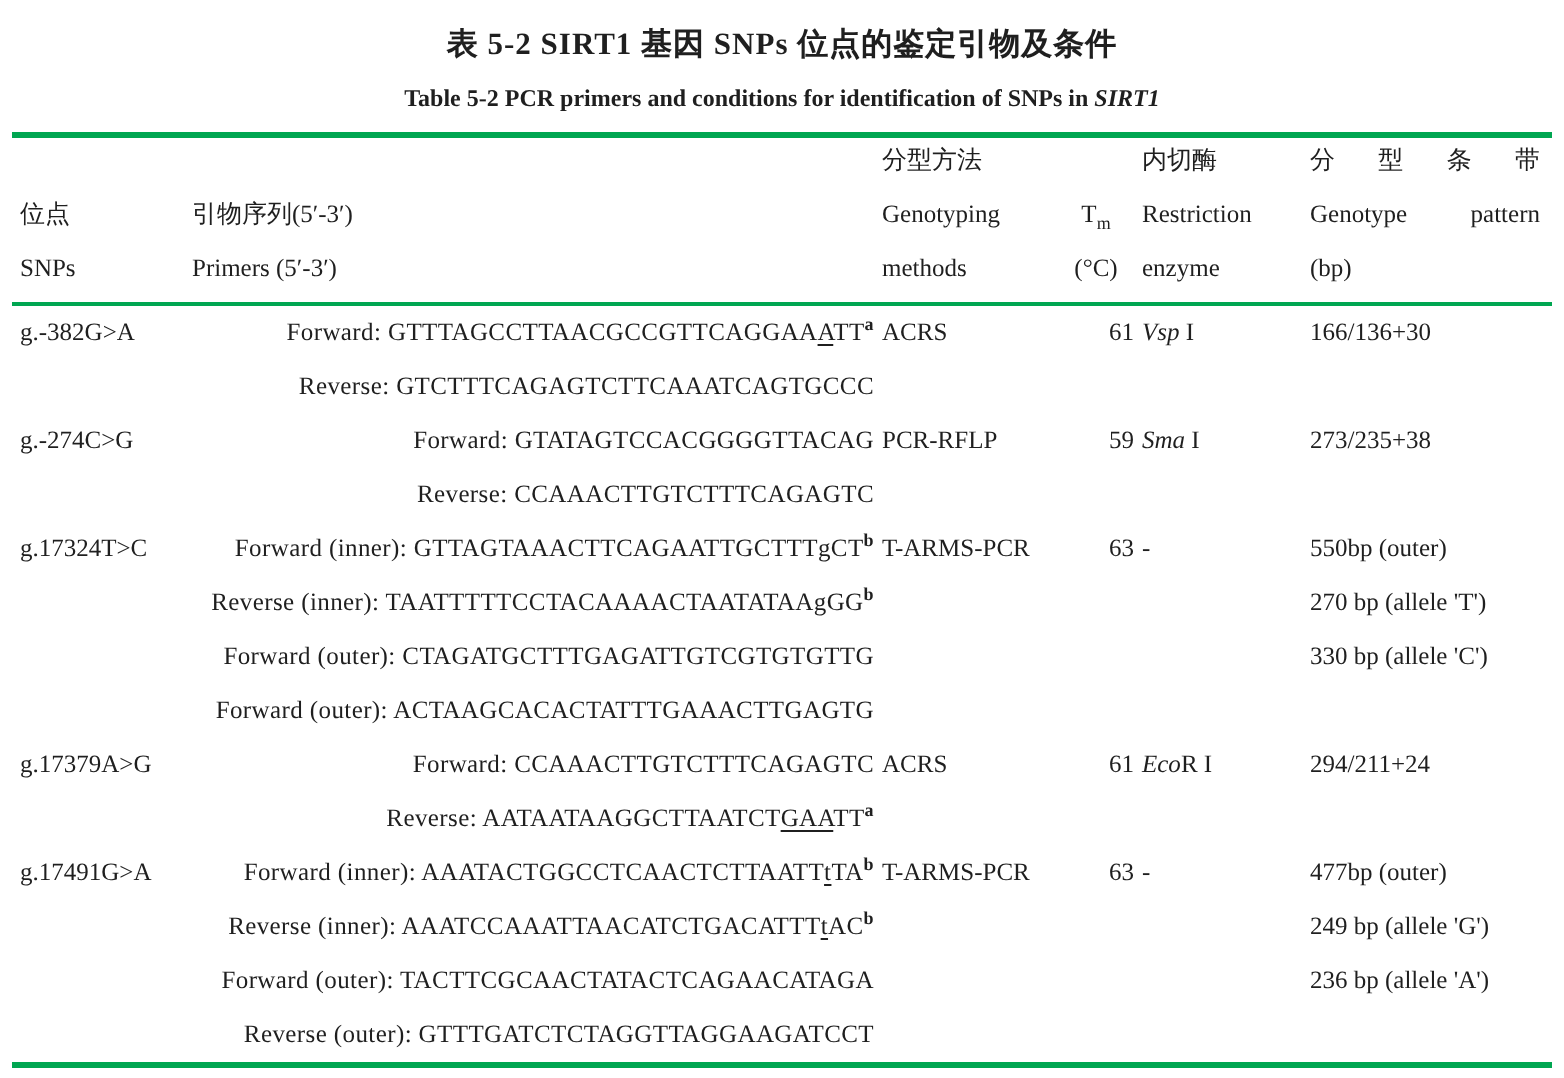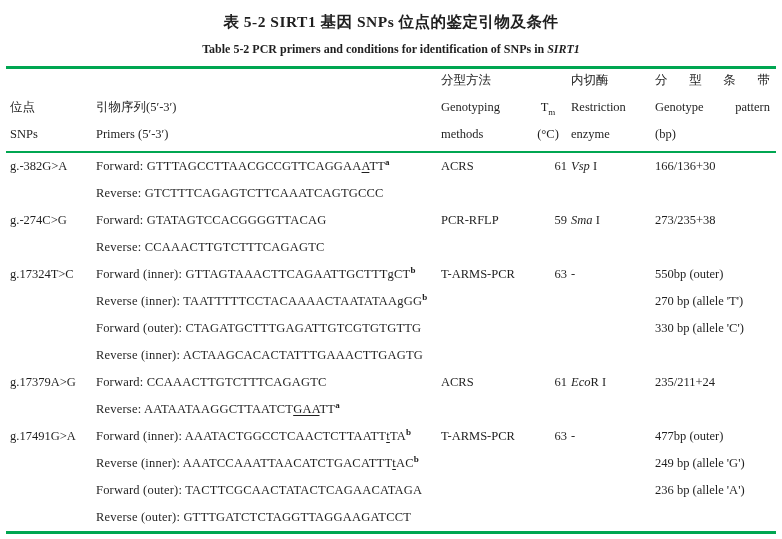--- a/index.html
+++ b/index.html
@@ -48,21 +48,21 @@
   .hcell { display: flex; flex-direction: column; justify-content: flex-end; height: 76px; }
   .hline { line-height: 27px; white-space: nowrap; }
   .justify-line { text-align: justify; text-align-last: justify; white-space: normal; padding-right: 6px; font-family: Liberation Serif, serif; }
 
   tbody td {
     vertical-align: top; padding: 0 0 0 4px;
     line-height: 27px; white-space: nowrap;
   }
   tbody td.center { text-align: right; padding-left: 0; }
   .bline { line-height: 27px; }
-  .seqline { letter-spacing: 0.2px; }
+  .seqline { letter-spacing: 0.2px; text-align: right; }
 </style>
 </head>
 <body>
 
 <div class="page">
 
   <div class="title-zh">表 5-2 SIRT1 基因 SNPs 位点的鉴定引物及条件</div>
 
   <div class="title-en"><span>Table 5-2 PCR primers and conditions for identification of SNPs in </span><span class="i">SIRT1</span></div>
 
@@ -162,21 +162,21 @@
           </td>
         </tr>
         <tr>
           <td>
             <div class="bline">g.17324T&gt;C</div>
           </td>
           <td>
             <div class="bline seqline"><span>Forward (inner): GTTAGTAAACTTCAGAATTGCTTT</span><span class="u">g</span><span>CT</span><span class="sup">b</span></div>
             <div class="bline seqline"><span>Reverse (inner): TAATTTTTCCTACAAAACTAATATAA</span><span class="u">g</span><span>GG</span><span class="sup">b</span></div>
             <div class="bline seqline"><span>Forward (outer): CTAGATGCTTTGAGATTGTCGTGTGTTG</span></div>
-            <div class="bline seqline"><span>Reverse (inner): ACTAAGCACACTATTTGAAACTTGAGTG</span></div>
+            <div class="bline seqline"><span>Forward (outer): ACTAAGCACACTATTTGAAACTTGAGTG</span></div>
           </td>
           <td>
             <div class="bline">T-ARMS-PCR</div>
           </td>
           <td class="center">
             <div class="bline">63</div>
           </td>
           <td>
             <div class="bline"><span>-</span></div>
           </td>
@@ -197,21 +197,21 @@
           <td>
             <div class="bline">ACRS</div>
           </td>
           <td class="center">
             <div class="bline">61</div>
           </td>
           <td>
             <div class="bline"><span class="i">Eco</span><span>R I</span></div>
           </td>
           <td>
-            <div class="bline">235/211+24</div>
+            <div class="bline">294/211+24</div>
           </td>
         </tr>
         <tr>
           <td>
             <div class="bline">g.17491G&gt;A</div>
           </td>
           <td>
             <div class="bline seqline"><span>Forward (inner): AAATACTGGCCTCAACTCTTAATT</span><span class="u">t</span><span>TA</span><span class="sup">b</span></div>
             <div class="bline seqline"><span>Reverse (inner): AAATCCAAATTAACATCTGACATTT</span><span class="u">t</span><span>AC</span><span class="sup">b</span></div>
             <div class="bline seqline"><span>Forward (outer): TACTTCGCAACTATACTCAGAACATAGA</span></div>

